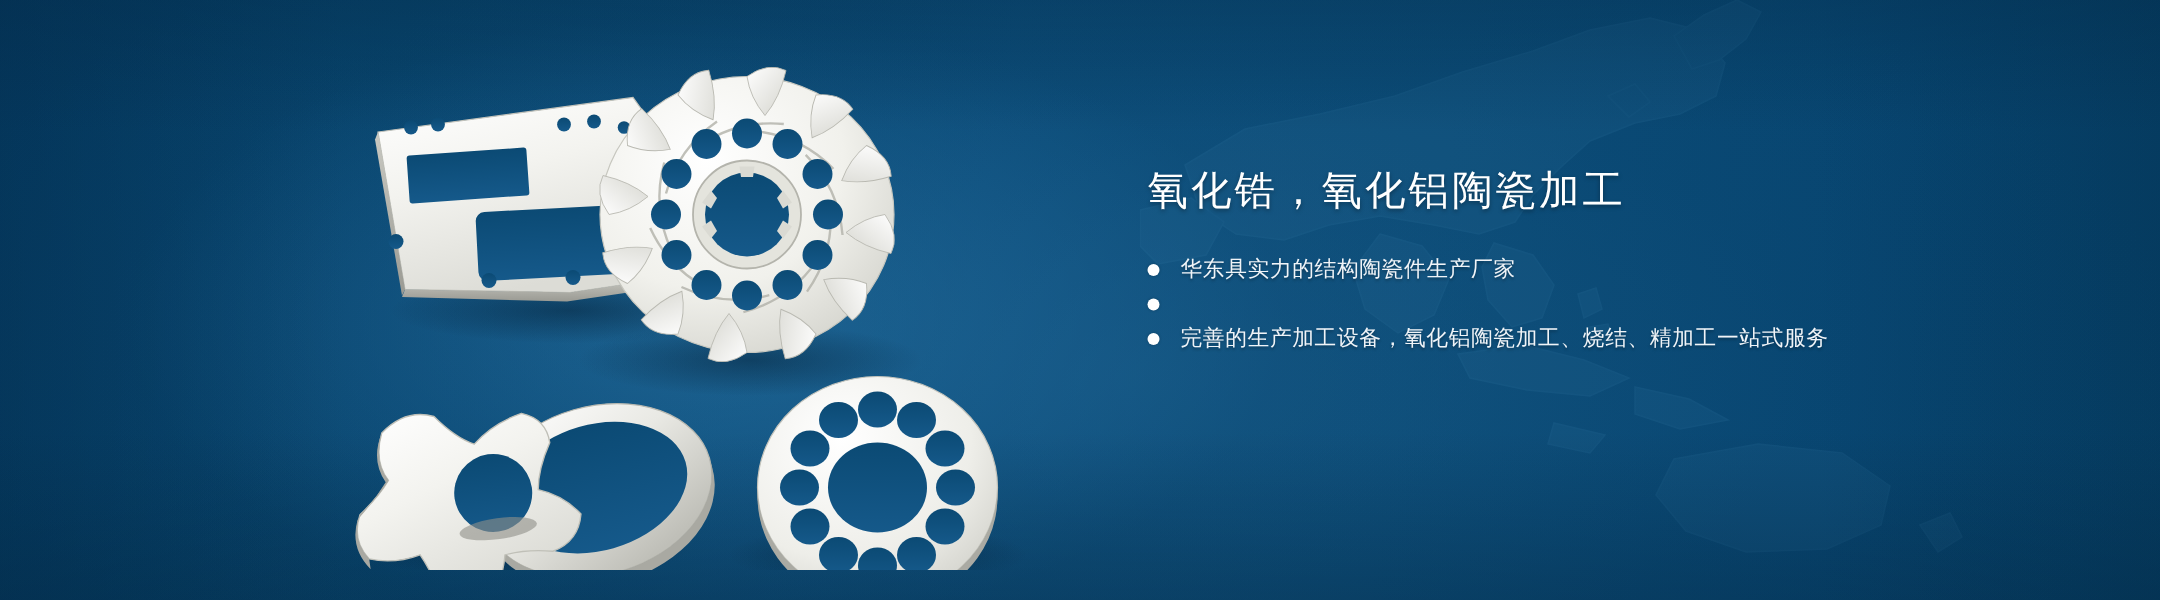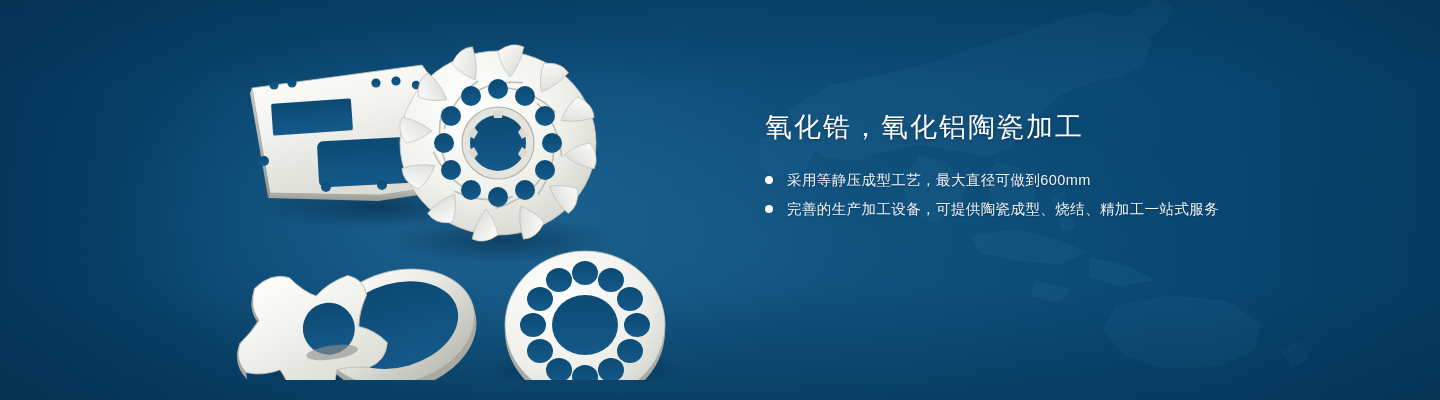--- a/index.html
+++ b/index.html
@@ -314,22 +314,25 @@
         </g>
       </g>
     </svg>
   </div>
 
   <div class="copy">
     <h1 class="headline">氧化锆，氧化铝陶瓷加工</h1>
     <ul class="bullets">
       <li class="bullet-row">
         <span class="bullet-dot"></span>
-        <span class="bullet-text">采用等静压成型工艺，最大直径可做到600mm</span>
+        <span class="bullet-text">华东具实力的结构陶瓷件生产厂家</span>
       </li>
       <li class="bullet-row">
         <span class="bullet-dot"></span>
-        <span class="bullet-text">完善的生产加工设备，可提供陶瓷成型、烧结、精加工一站式服务</span>
+      </li>
+      <li class="bullet-row">
+        <span class="bullet-dot"></span>
+        <span class="bullet-text">完善的生产加工设备，氧化铝陶瓷加工、烧结、精加工一站式服务</span>
       </li>
     </ul>
   </div>
 
 </div>
 
 </body></html>

